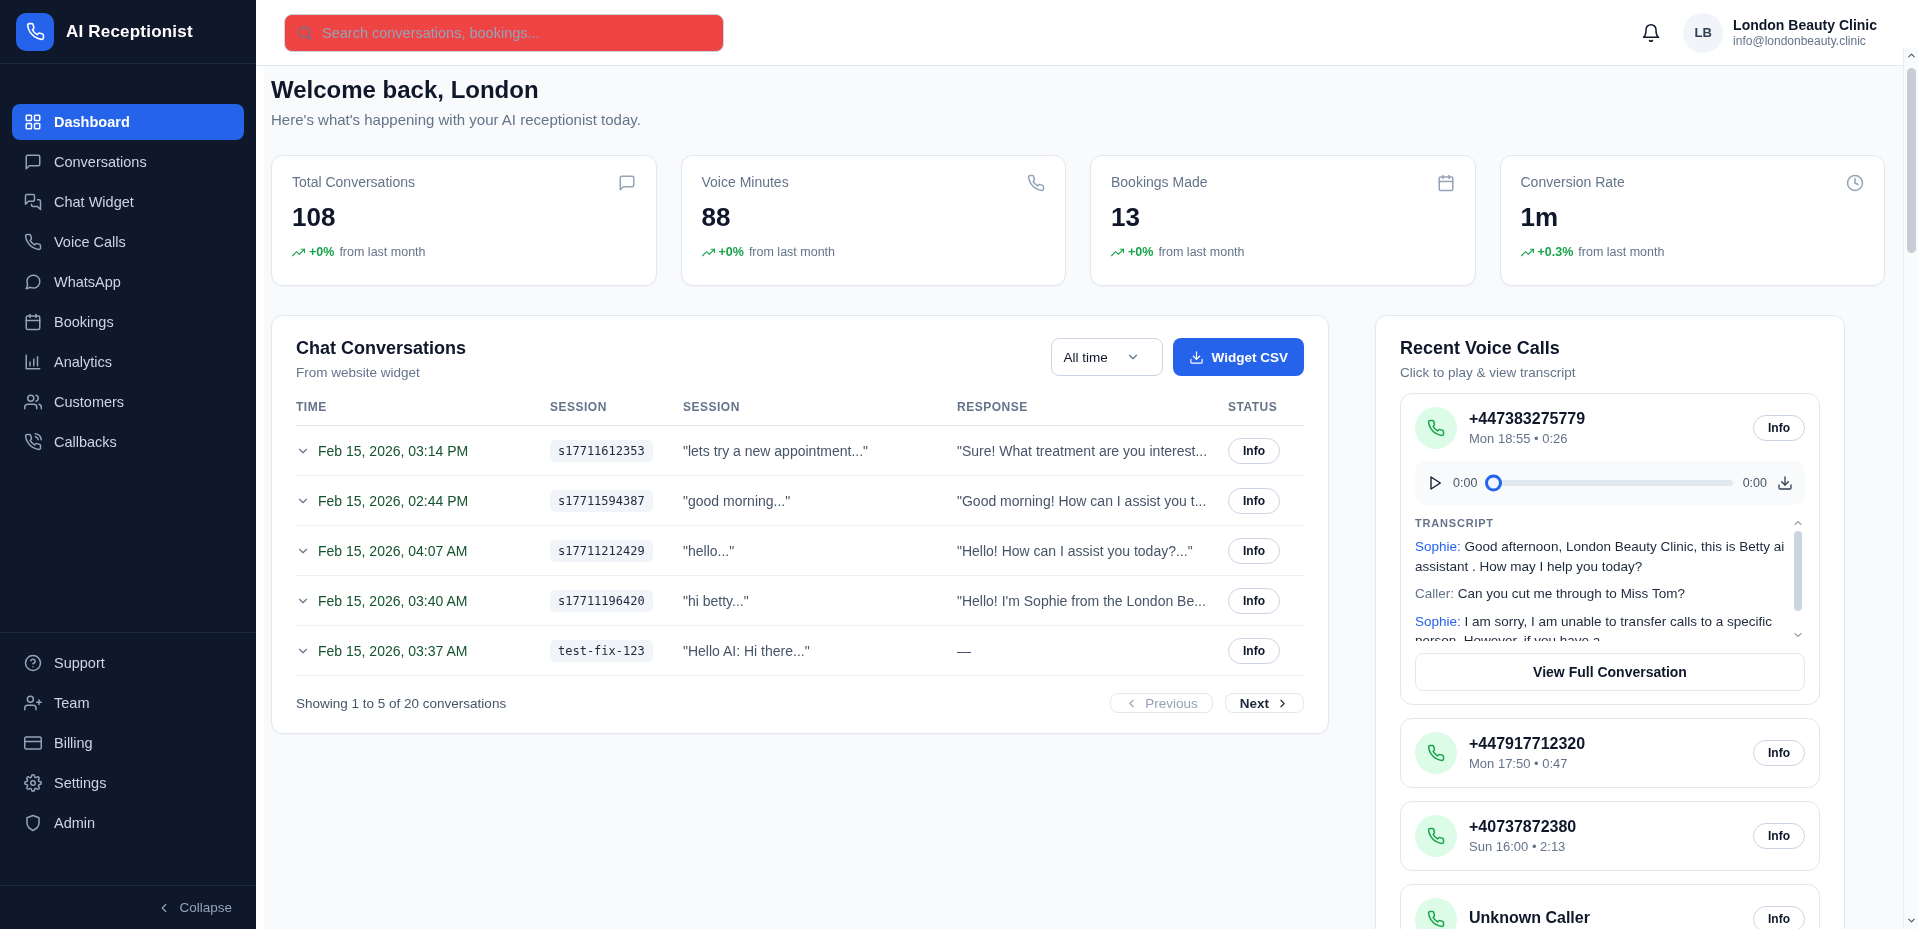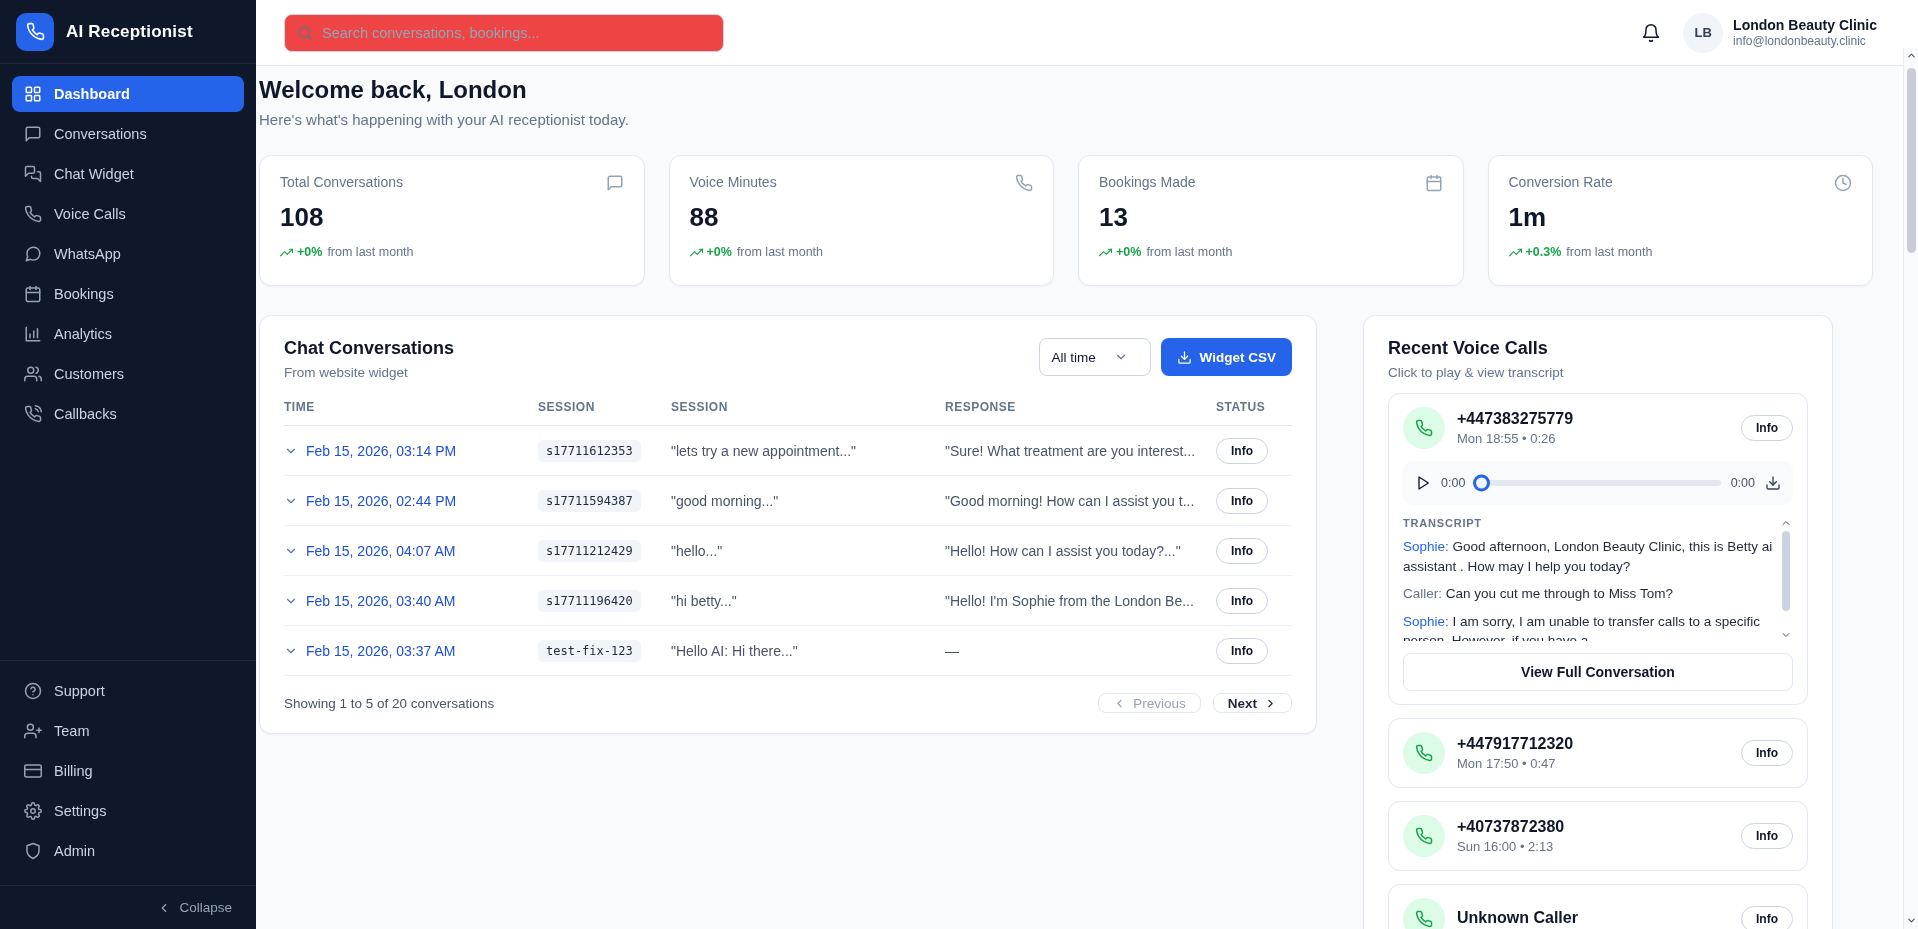--- a/index.html
+++ b/index.html
@@ -1,21 +1,21 @@
 <!DOCTYPE html>
 <html><head>
 <meta charset="utf-8">
 <style>
   * { margin:0; padding:0; box-sizing:border-box; }
   html,body { width:1918px; height:929px; overflow:hidden; }
   body { font-family:"Liberation Sans", sans-serif; background:#ffffff; color:#0f172a; position:relative; }
   svg { display:block; }
 
   
-  .sidebar { position:absolute; left:0; top:0; width:256px; height:929px; background:#0f172a; display:flex; flex-direction:column; z-index:5; }
+  .sidebar { position:absolute; left:0; top:0; width:256px; height:929px; background:#0f172a; display:flex; flex-direction:column; z-index:5;gap:28px; }
   .logo-row { display:flex; align-items:center; gap:12px; padding:13px 16px; border-bottom:1px solid #1e293b; height:64px; }
   .logo-badge { width:38px; height:38px; border-radius:10px; background:#2563eb; display:flex; align-items:center; justify-content:center; color:#ffffff; flex:none; }
   .logo-title { color:#ffffff; font-size:17px; font-weight:700; letter-spacing:.2px; }
   .nav { padding:12px; flex:1; }
   .nav-item { display:flex; align-items:center; gap:12px; height:36px; padding:0 12px; border-radius:8px; color:#cbd5e1; font-size:14.5px; margin-bottom:4px; cursor:pointer; }
   .nav-item .nav-ic { color:#94a3b8; }
   .nav-item.active { background:#2563eb; color:#ffffff; font-weight:600; }
   .nav-item.active .nav-ic { color:#ffffff; }
   .side-bottom { padding:12px; border-top:1px solid #1e293b; }
   .collapse-row { border-top:1px solid #1e293b; padding:14px 24px; display:flex; justify-content:flex-end; }
@@ -27,21 +27,21 @@
   .search-box input { border:none; outline:none; flex:1; font-size:14.5px; font-family:"Liberation Sans", sans-serif; color:#0f172a; background:transparent; }
   .search-box input::placeholder { color:#94a3b8; }
   .top-right { margin-left:auto; display:flex; align-items:center; gap:22px; }
   .bell { color:#0f172a; cursor:pointer; }
   .user-chip { display:flex; align-items:center; gap:10px; cursor:pointer; }
   .avatar { width:40px; height:40px; border-radius:50%; background:#f1f5f9; color:#334155; font-size:13px; font-weight:600; display:flex; align-items:center; justify-content:center; }
   .user-name { font-size:14px; font-weight:700; color:#0f172a; line-height:1.25; }
   .user-email { font-size:12px; color:#64748b; }
 
   
-  .content { position:absolute; left:252px; top:66px; width:1647px; height:863px; background:#f8fafc; overflow:hidden; padding:10px 26px 0 7px; }
+  .content { position:absolute; left:264px; top:66px; width:1647px; height:863px; background:#f8fafc; overflow:hidden; padding:10px 26px 0 7px; }
   .page-title { font-size:24px; font-weight:700; color:#0f172a; }
   .page-sub { font-size:15px; color:#64748b; margin-top:7px; }
 
   .stats-row { display:flex; gap:24px; margin-top:27px; }
   .stat-card { flex:1; background:#ffffff; border:1px solid #e2e8f0; border-radius:12px; padding:18px 20px; height:131px; box-shadow:0 1px 2px rgba(15,23,42,.04); }
   .stat-head { display:flex; justify-content:space-between; align-items:flex-start; color:#64748b; font-size:14px; }
   .stat-head .stat-ic { color:#94a3b8; }
   .stat-value { font-size:26px; font-weight:700; color:#0f172a; margin-top:10px; }
   .stat-trend { margin-top:12px; font-size:12.5px; color:#64748b; display:flex; align-items:center; gap:5px; }
   .trend-pos { color:#16a34a; font-weight:600; display:flex; align-items:center; gap:4px; }
@@ -56,21 +56,21 @@
   .conv-controls { margin-left:auto; display:flex; gap:10px; align-items:center; }
   .select-box { height:38px; min-width:112px; border:1px solid #cbd5e1; border-radius:8px; background:#ffffff; display:flex; align-items:center; gap:18px; padding:0 12px; font-size:13.5px; color:#0f172a; cursor:pointer; }
   .select-box .chev { color:#64748b; }
   .btn-primary { height:38px; background:#2563eb; color:#ffffff; border:none; border-radius:8px; font-size:13.5px; font-weight:600; display:flex; align-items:center; gap:8px; padding:0 16px; cursor:pointer; font-family:"Liberation Sans", sans-serif; }
 
   .table { margin-top:20px; }
   .t-head, .t-row { display:grid; grid-template-columns:254px 133px 274px 271px 1fr; align-items:center; }
   .t-head { border-bottom:1px solid #e2e8f0; padding-bottom:11px; }
   .t-head div { font-size:12px; font-weight:600; color:#64748b; letter-spacing:.5px; }
   .t-row { height:50px; border-bottom:1px solid #eef2f7; }
-  .cell-time { display:flex; align-items:center; gap:8px; font-size:14px; color:#1d4ed8; }
+  .cell-time { display:flex; align-items:center; gap:8px; font-size:14px; color:#14532d; }
   .cell-time .chev { color:#64748b; cursor:pointer; }
   .sess-badge { display:inline-block; font-family:"DejaVu Sans Mono", monospace; font-size:12px; color:#1e293b; background:#f1f5f9; padding:4px 8px; border-radius:5px; }
   .cell-msg, .cell-resp { font-size:14px; color:#475569; white-space:nowrap; overflow:hidden; }
   .pill-btn { display:inline-block; border:1px solid #cbd5e1; background:#ffffff; border-radius:999px; padding:5px 14px; font-size:12px; font-weight:700; color:#0f172a; cursor:pointer; font-family:"Liberation Sans", sans-serif; }
   .table-foot { display:flex; align-items:center; margin-top:17px; }
   .foot-summary { font-size:13.5px; color:#475569; }
   .foot-btns { margin-left:auto; display:flex; gap:12px; }
   .page-btn { height:20px; border:1px solid #e2e8f0; background:#ffffff; border-radius:8px; padding:0 14px; font-size:13.5px; display:flex; align-items:center; gap:7px; cursor:pointer; font-family:"Liberation Sans", sans-serif; }
   .page-btn.disabled { color:#94a3b8; }
   .page-btn.next { color:#1e293b; font-weight:600; }

